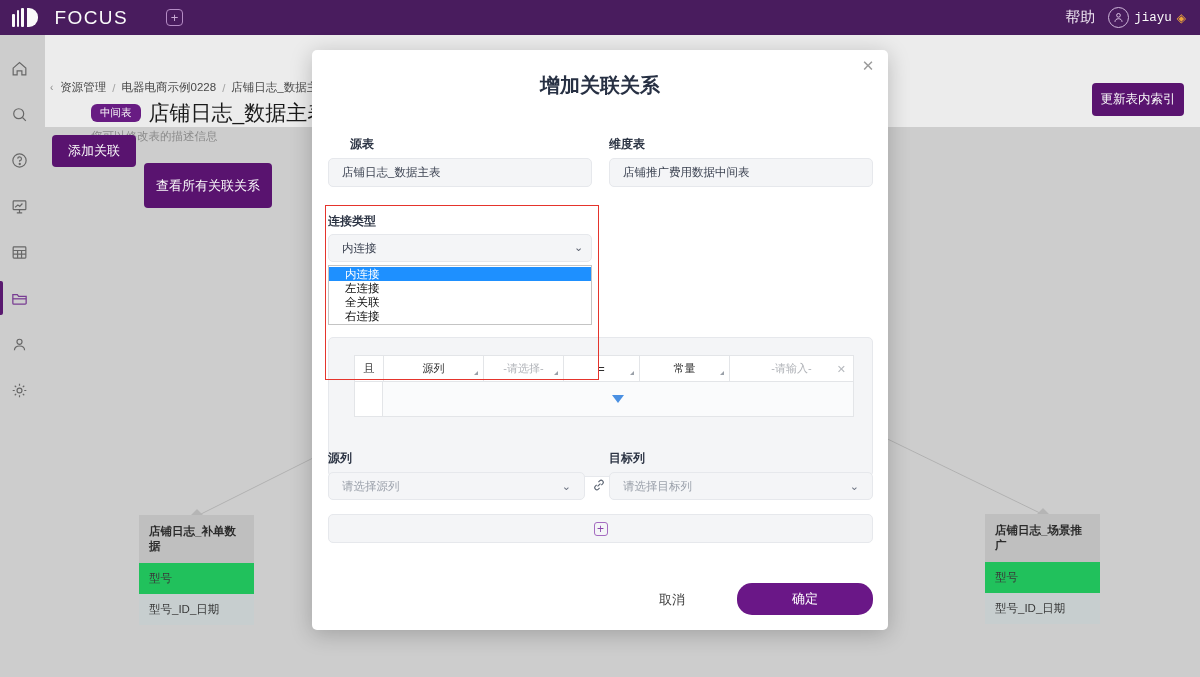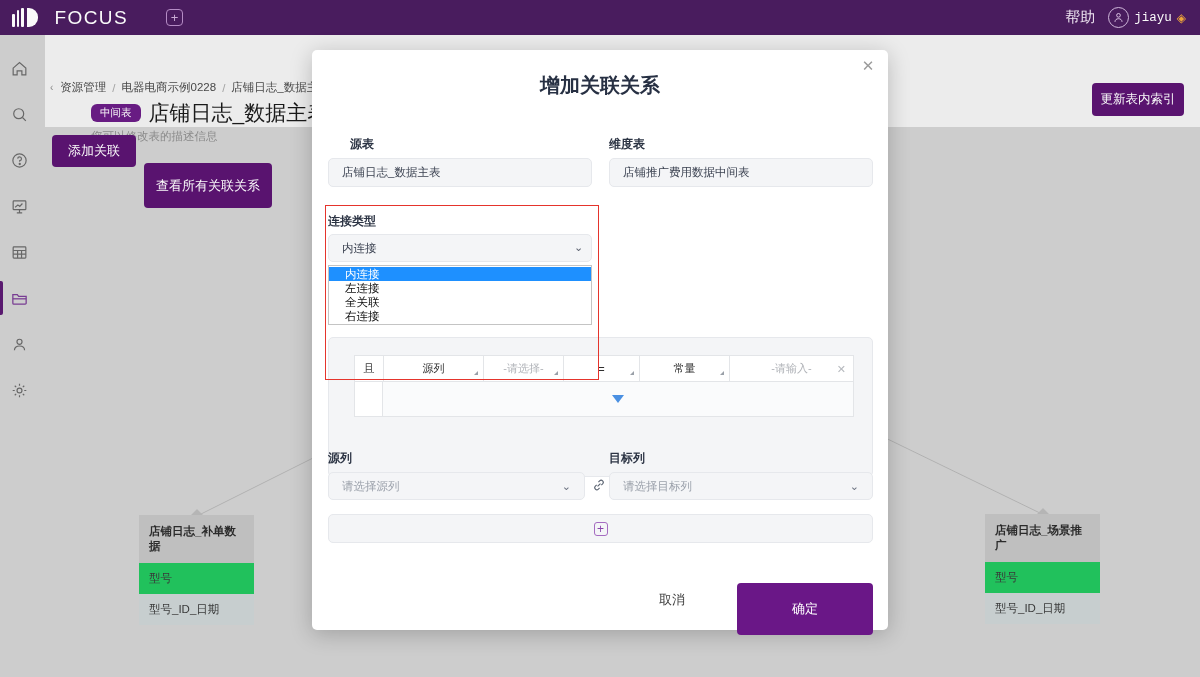--- a/index.html
+++ b/index.html
@@ -262,22 +262,22 @@
     color: #8a44ad; font-size: 12px; line-height: 12px; text-align: center;
   }
 
   
   #btn-cancel {
     position: absolute; left: 330px; top: 535px; width: 60px; height: 30px;
     background: transparent; border: none; color: #3d3d3d; font-size: 13px;
     cursor: pointer; font-family: inherit;
   }
   #btn-confirm {
-    position: absolute; left: 425px; top: 533px; width: 136px; height: 52px;
-    background: #6a1787; color: #fff; border: none; border-radius: 4px;
+    position: absolute; left: 425px; top: 533px; width: 136px; height: 32px;
+    background: #6a1787; color: #fff; border: none; border-radius: 15px;
     font-size: 13px; cursor: pointer; font-family: inherit;
   }
 </style>
 </head>
 <body>
 
 <div id="app">
 
   <div class="topbar">
     <div class="brand">

